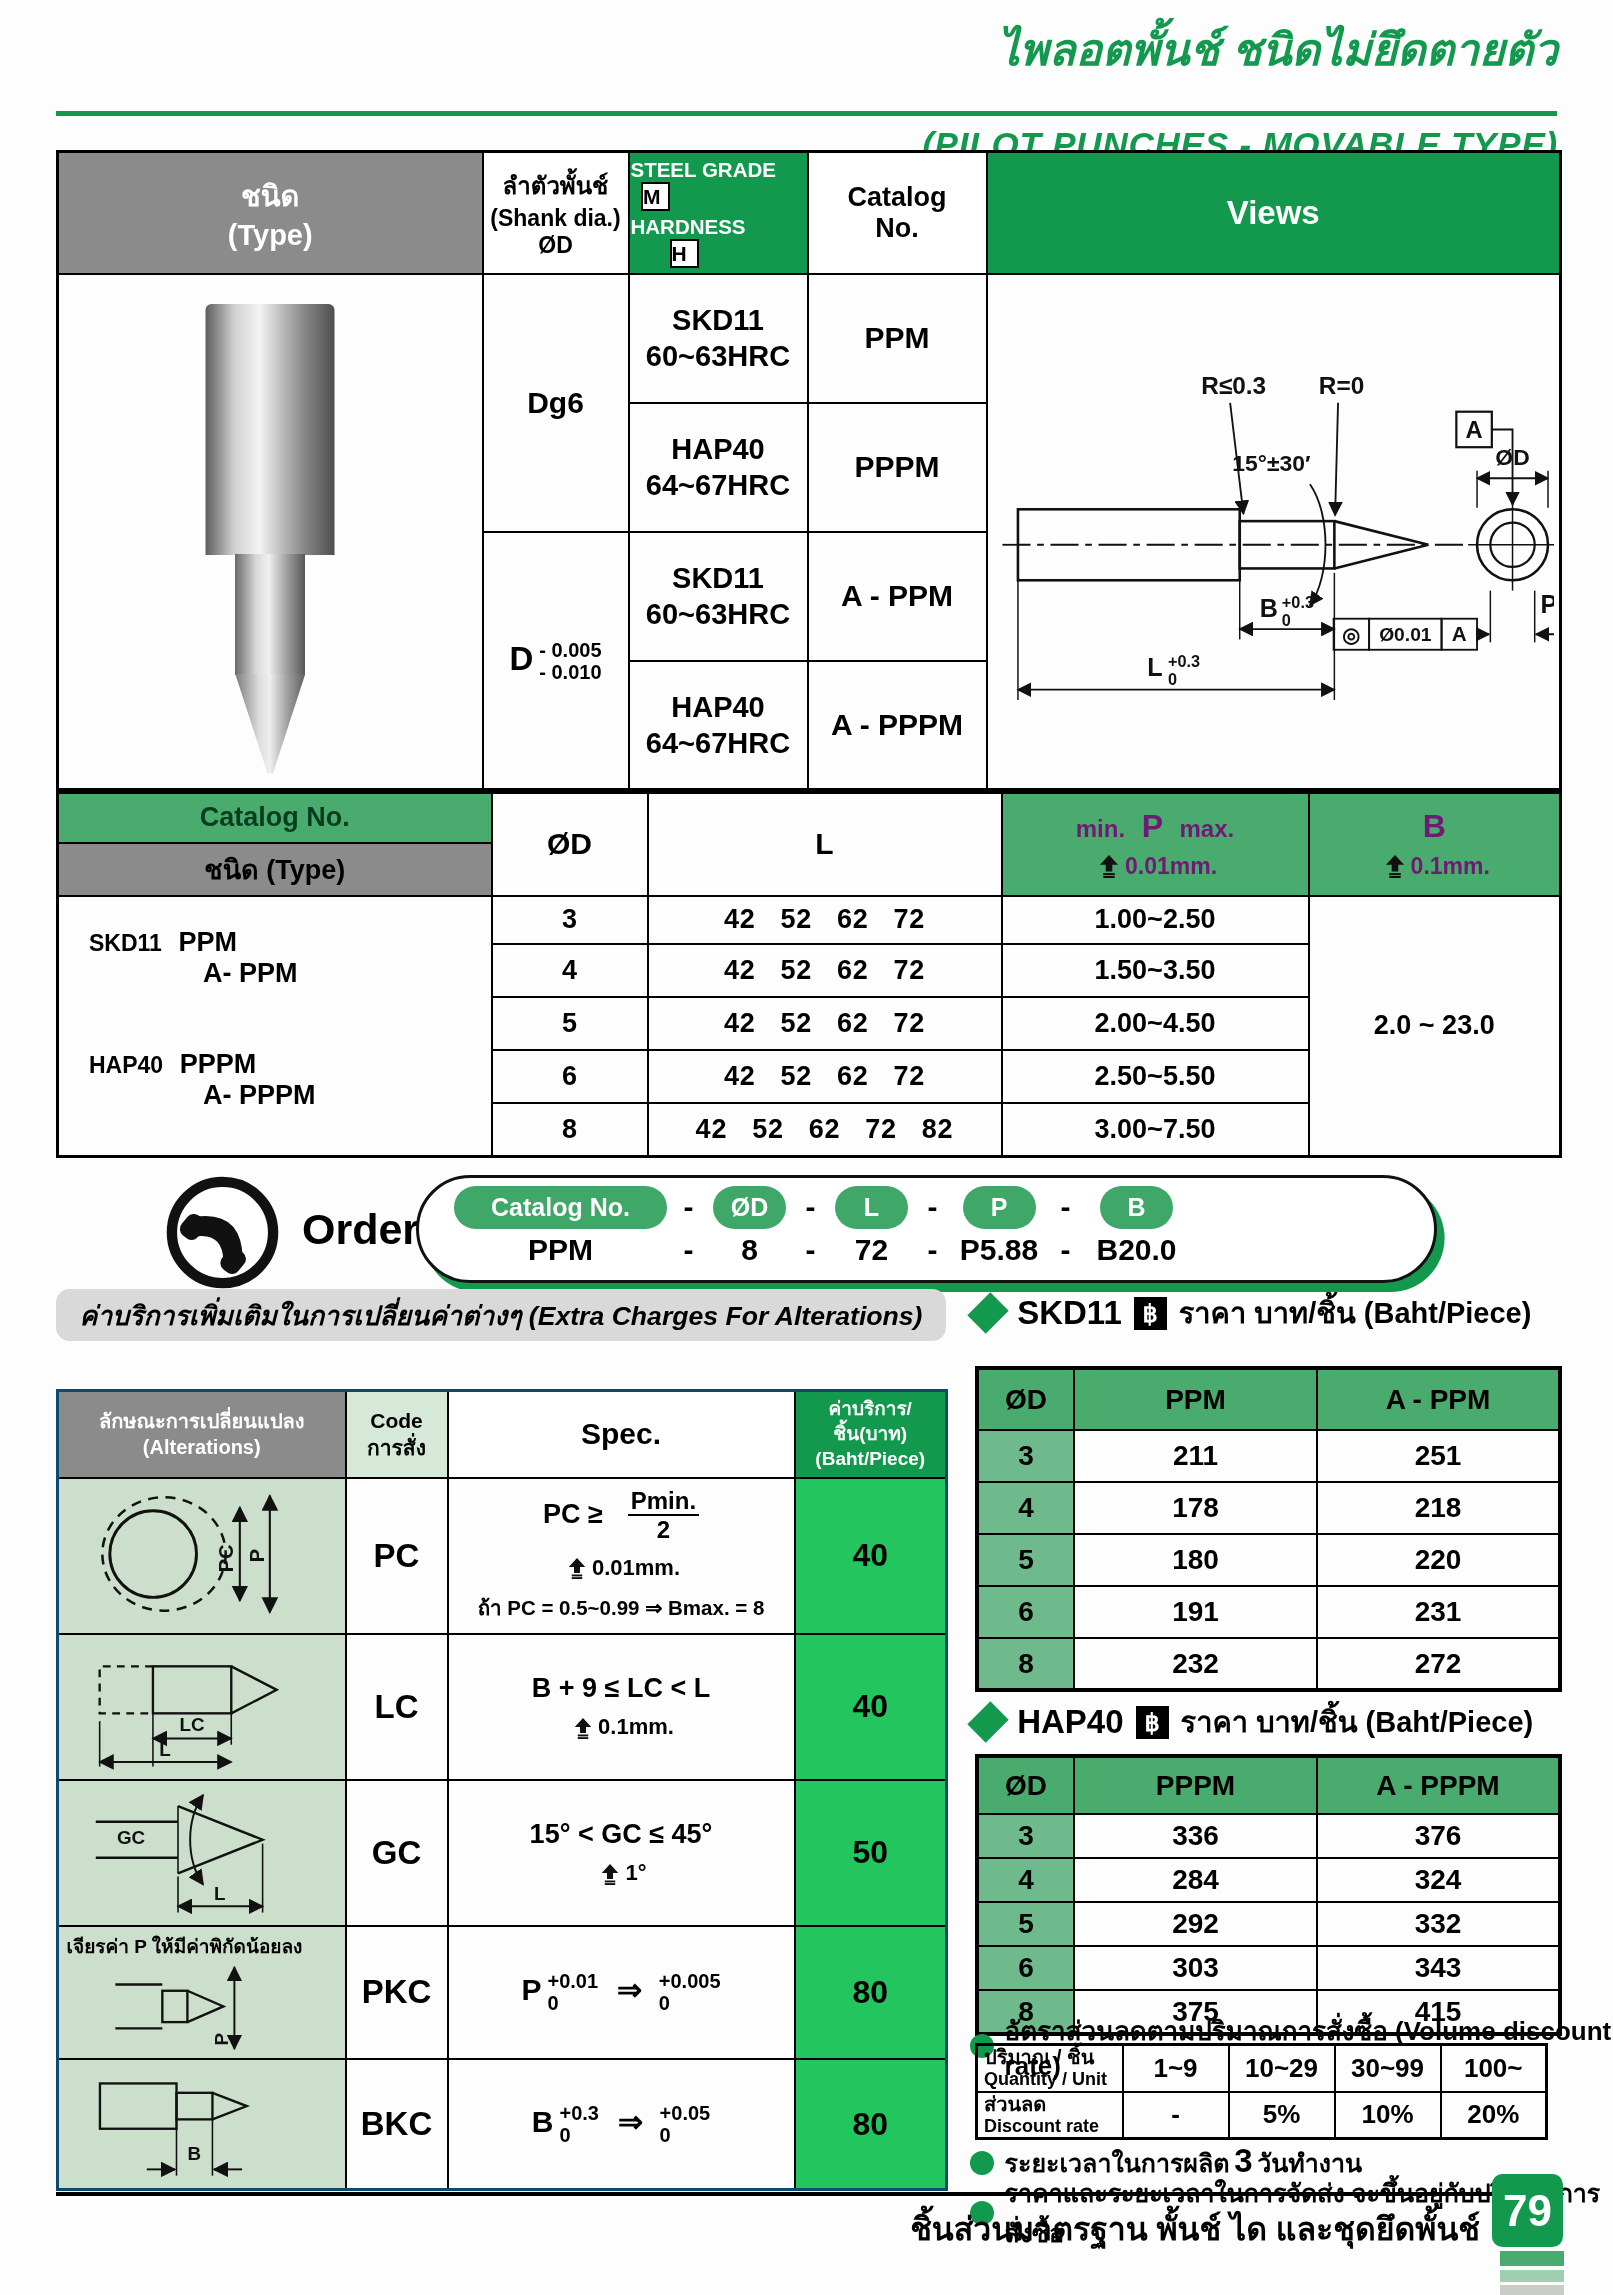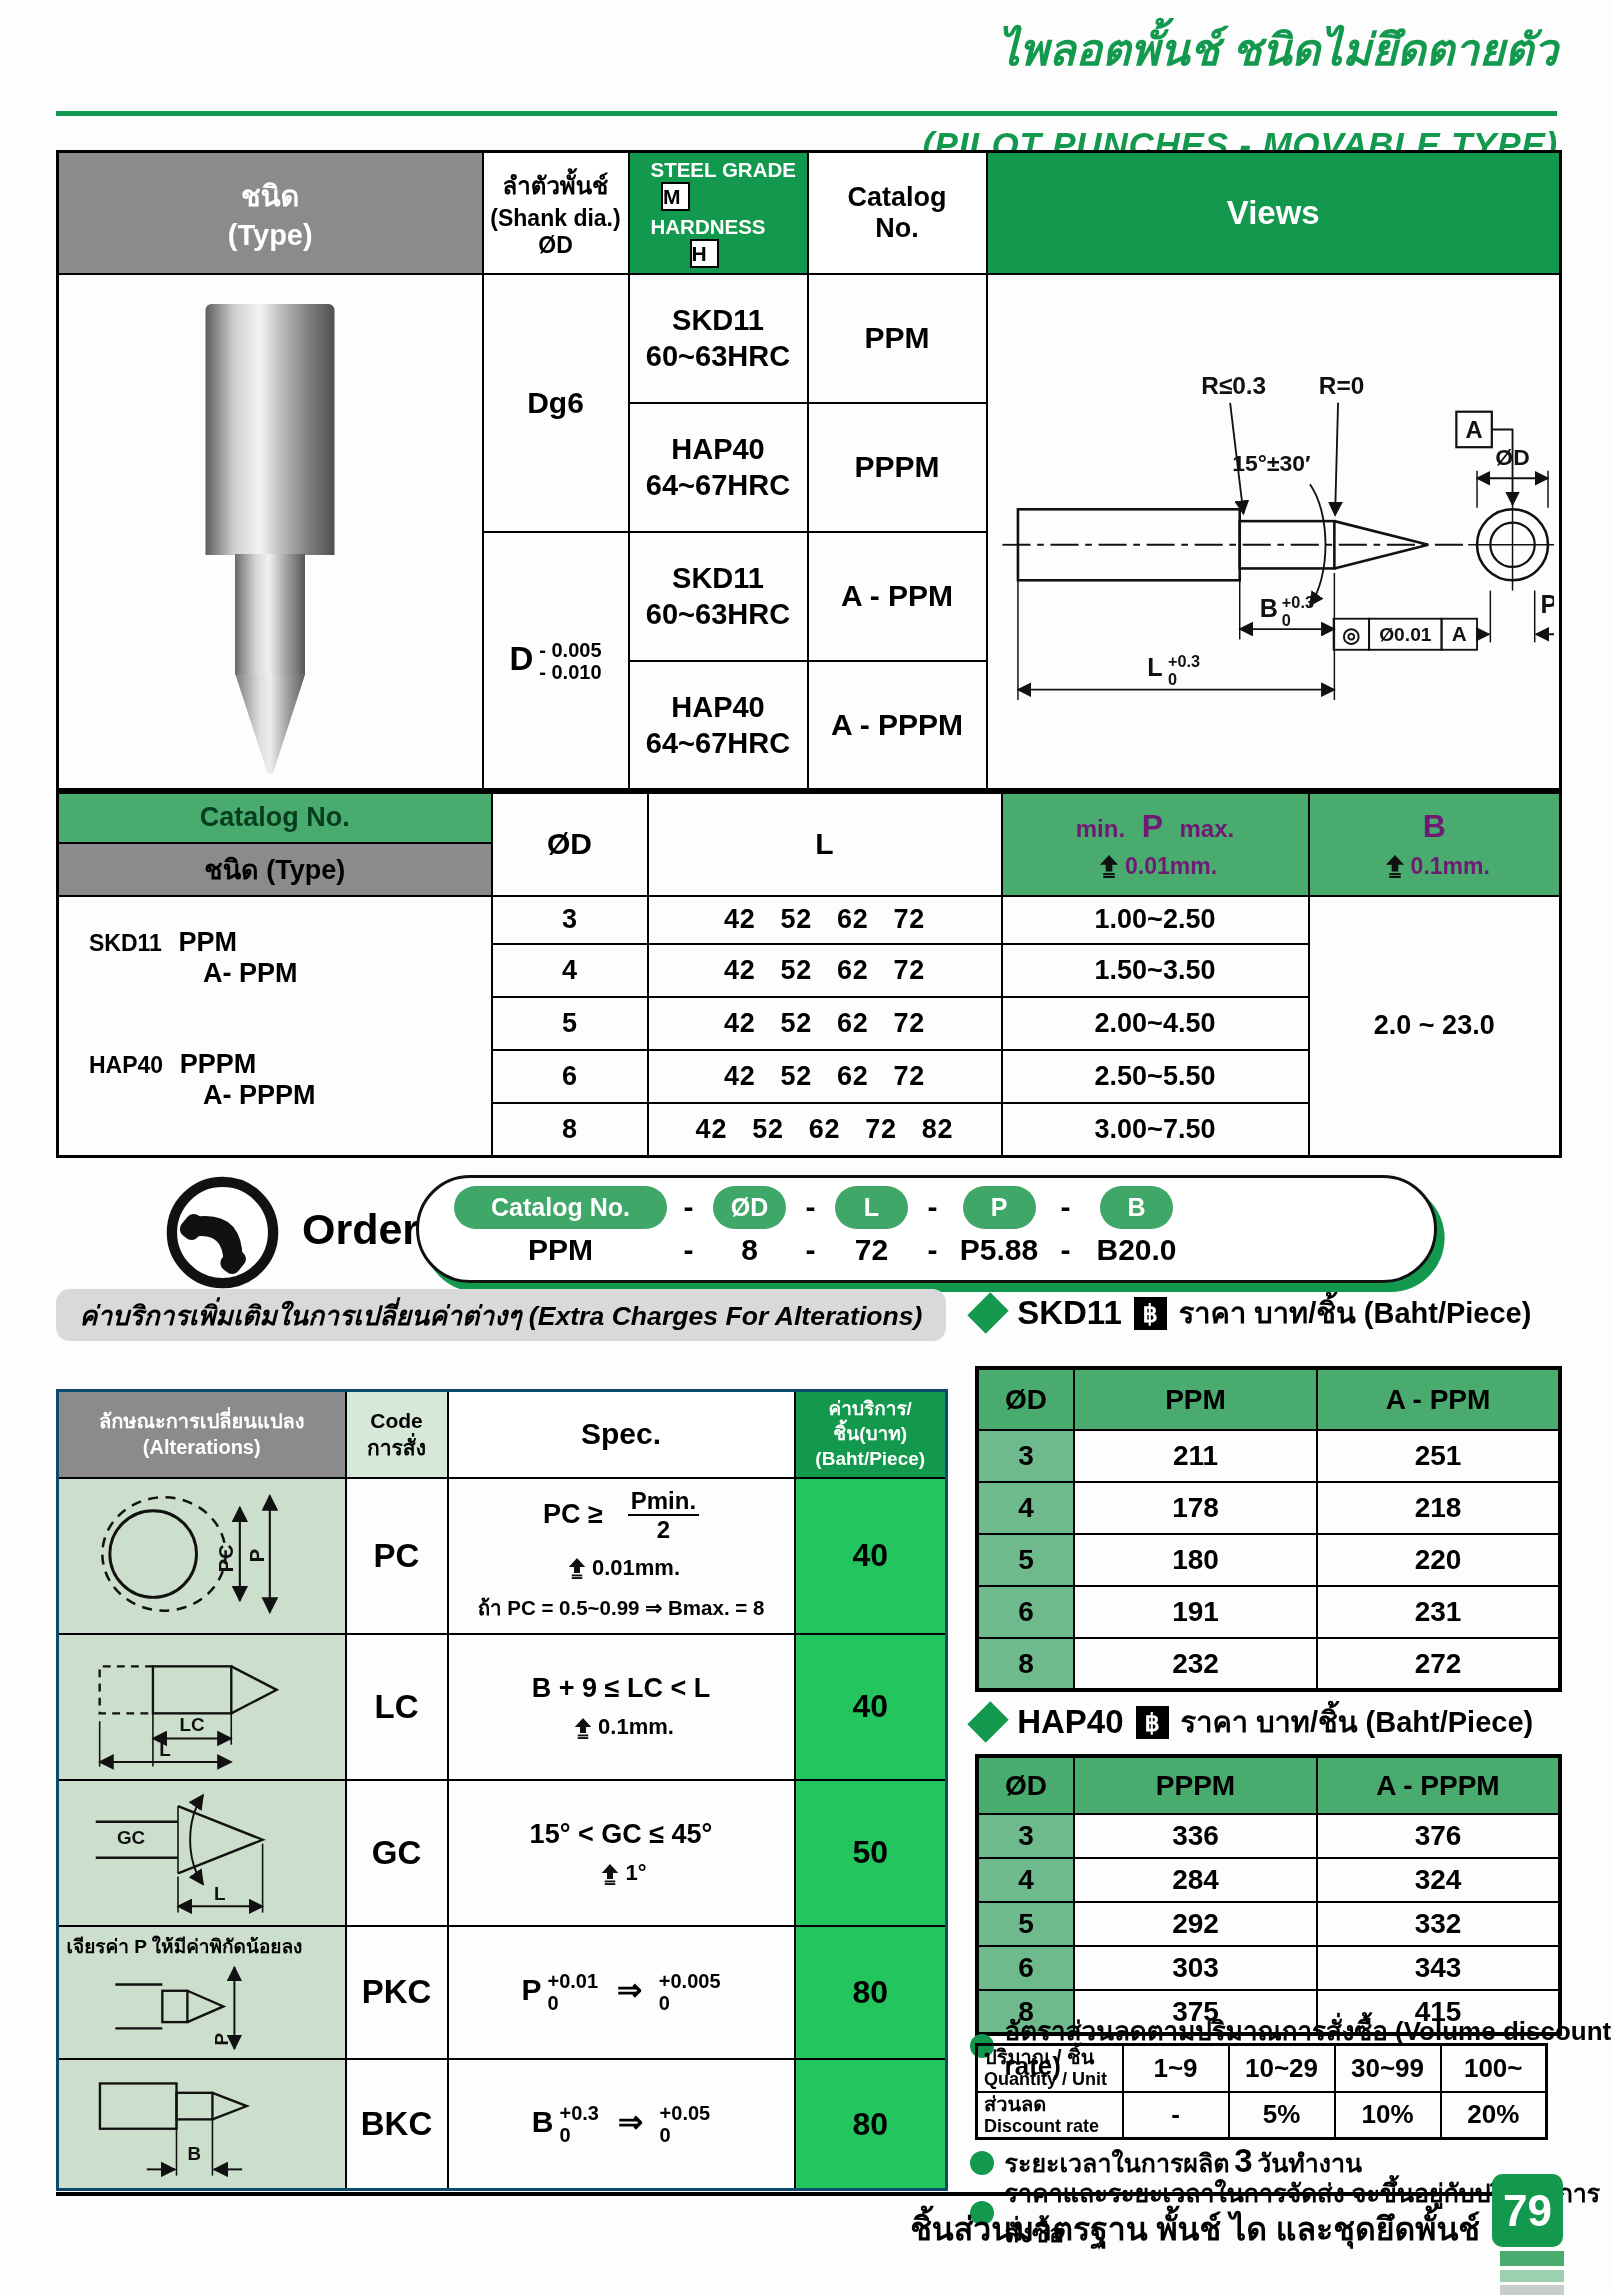--- a/index.html
+++ b/index.html
@@ -158,21 +158,21 @@
       <tbody>
           <tr style="height:99px">
         <th class="hdr-gray">
           <div>ชนิด</div>
           <div>(Type)</div>
         </th>
         <th class="hdr-white" style="font-size:24px">
           <div>ลำตัวพั้นช์</div>
           <div style="font-size:23px"><span>(Shank dia.) ØD</span></div>
         </th>
-        <th class="hdr-green" style="font-size:20.5px;text-align:left;padding-left:21px">
+        <th class="hdr-green" style="font-size:20.5px;text-align:left;padding-left:1px">
           <div style="margin:4.6px 0"><span>STEEL GRADE</span><span class="mark-box">M</span></div>
           <div style="margin:4.6px 0"><span>HARDNESS</span><span class="mark-box" style="margin-left:39px">H</span></div>
         </th>
         <th class="hdr-white" style="font-size:27px">
           <div>Catalog</div>
           <div>No.</div>
         </th>
         <th class="hdr-green" style="font-size:33px">Views</th>
       </tr>
       <tr style="height:129px">

